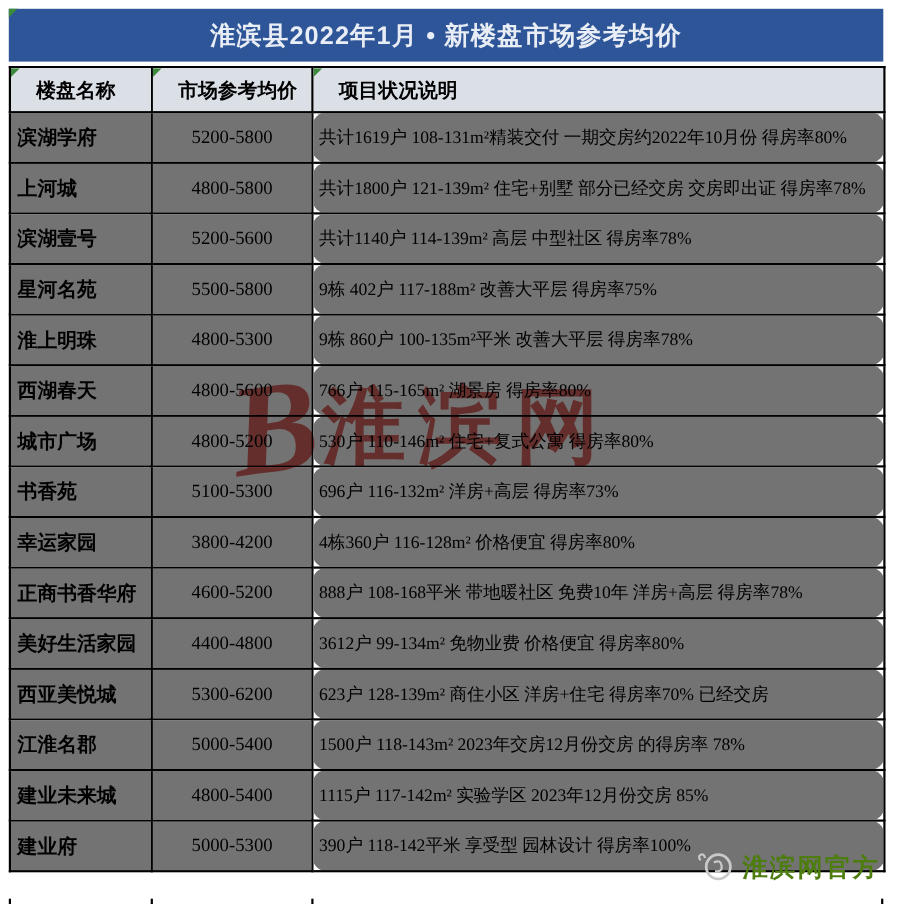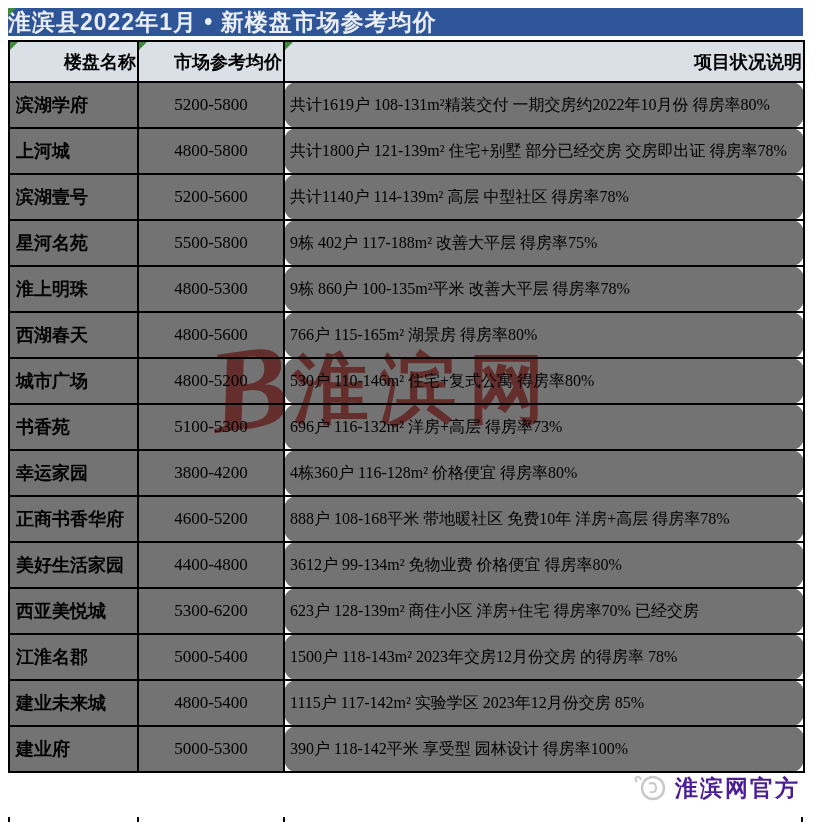--- a/index.html
+++ b/index.html
@@ -9,33 +9,33 @@
     background: #ffffff;
     position: relative;
     overflow: hidden;
     font-family: "Liberation Sans", sans-serif;
     color: #000;
   }
   .sheet { position: absolute; left: 8px; top: 8px; width: 795px; }
 
   .title-bar {
     position: relative;
-    height: 28px;
+    height: 48px;
     background: #2e5597;
     color: #e9edf5;
-    display: flex; align-items: center; justify-content: flex-start;
+    display: flex; align-items: center; justify-content: center;
     font-size: 23px; font-weight: bold; letter-spacing: 1px;
   }
   .gap { height: 4px; }
 
   table { border-collapse: collapse; width: 795px; table-layout: fixed; }
   th, td { border: 2px solid #000; position: relative; overflow: hidden; }
   th {
     height: 41px; background: #dbdfe6;
-    font-size: 18px; font-weight: bold; text-align: right; padding-left: 23px;
+    font-size: 18px; font-weight: bold; text-align: left; padding-left: 23px;
   }
   td { height: 46px; background: #737373; }
   td.name  { font-weight: bold; font-size: 18px; padding-left: 6px; }
   td.price { text-align: center; font-family: "Liberation Serif", serif; font-size: 17px; margin-left: 12px; }
   td.desc  { font-family: "Liberation Serif", serif; font-size: 16px; padding-left: 5px; white-space: nowrap; border-radius: 13px; }
 
   .tri {
     position: absolute; top: 0; left: 0; width: 0; height: 0;
     border-top: 8px solid #3c8a3c;
     border-right: 8px solid transparent;
@@ -60,21 +60,21 @@
     margin-right: 4px;
   }
   .wm-text {
     font-size: 76px; font-weight: bold; letter-spacing: 12px; line-height: 1;
   }
 
   
   .wm-corner {
     position: absolute; right: 16px; top: 772px;
     display: flex; align-items: center; gap: 8px;
-    color: #4c1d95; z-index: 6;
+    color: #4d7c0f; z-index: 6;
   }
   .wm-corner-text { font-size: 23px; font-weight: bold; letter-spacing: 2px; }
 
   
   .tick { position: absolute; width: 2px; height: 5px; background: #000; top: 817px; z-index: 2; }
   .tick.t1 { left: 8px; } .tick.t2 { left: 137px; } .tick.t3 { left: 283px; } .tick.t4 { left: 801px; }
 </style>
 </head>
 <body>
 

